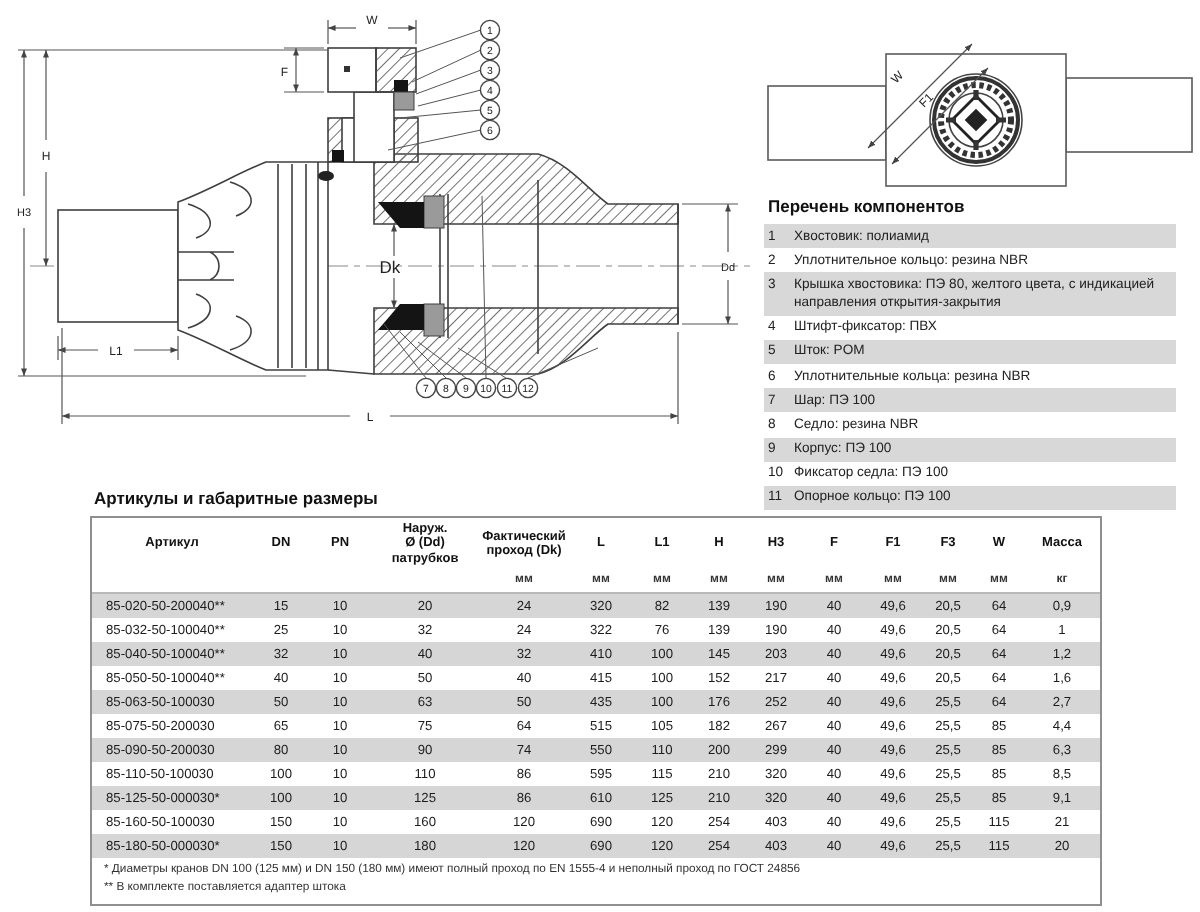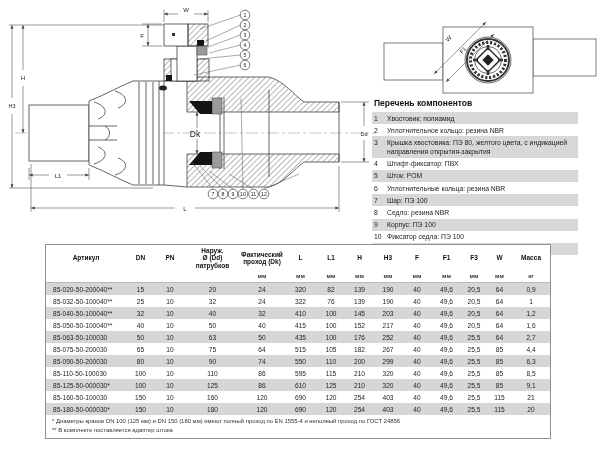--- a/index.html
+++ b/index.html
@@ -6,21 +6,21 @@
   body{font-family:"Liberation Sans",sans-serif;background:#fff;}
   #page{position:relative;width:600px;height:456px;background:#ffffff;overflow:hidden;}
 
   
   .drw{position:absolute;}
   #main-drawing{left:1px;top:2px;}
   #top-view{left:382px;top:6px;}
   svg text{font-family:"Liberation Sans",sans-serif;fill:#222;}
 
   
-  #components{position:absolute;left:372px;top:98px;width:206px;}
+  #components{position:absolute;left:382px;top:98px;width:206px;}
   #components h3{margin:0 0 4px 2px;font-size:8.5px;font-weight:bold;color:#111;}
   #components ol{list-style:none;margin:0;padding:0;}
   #components li{display:flex;align-items:flex-start;font-size:6.8px;line-height:1.35;
                  padding:1.5px 3px 1.5px 2px;color:#222;}
   #components li:nth-child(odd){background:#d8d8d8;}
   #components .num{width:13px;flex:0 0 13px;color:#222;}
   #components .txt{flex:1;}
 
   
   #dims{position:absolute;left:45px;top:244px;width:506px;}
@@ -273,20 +273,21 @@
           <span class="txt">Опорное кольцо: ПЭ 100</span>
         </li>
         <li>
           <span class="num">12</span>
           <span class="txt">Патрубки: ПЭ 100</span>
         </li>
       </ol>
   </div>
 
   <div id="dims">
+    <h3>Артикулы и габаритные размеры</h3>
     <div class="tablebox">
       <table>
         <thead>
           <tr id="header-row">
               <th class="art" style="width: 80px;">Артикул</th>
               <th style="width: 29px;">DN</th>
               <th style="width: 30px;">PN</th>
               <th style="width: 55px;">Наруж.
 Ø (Dd)
 патрубков</th>

